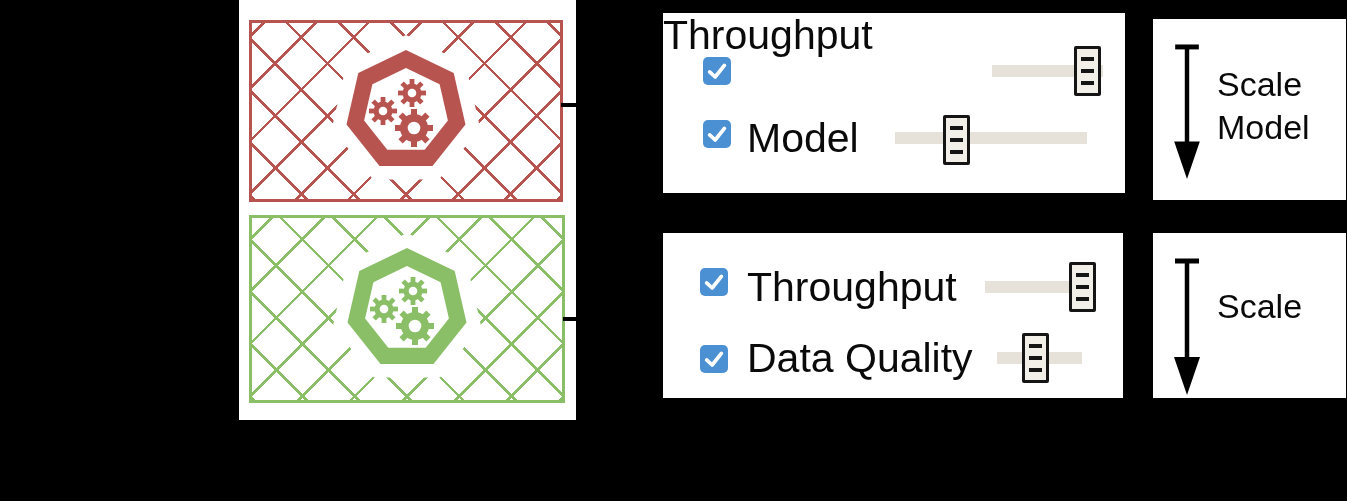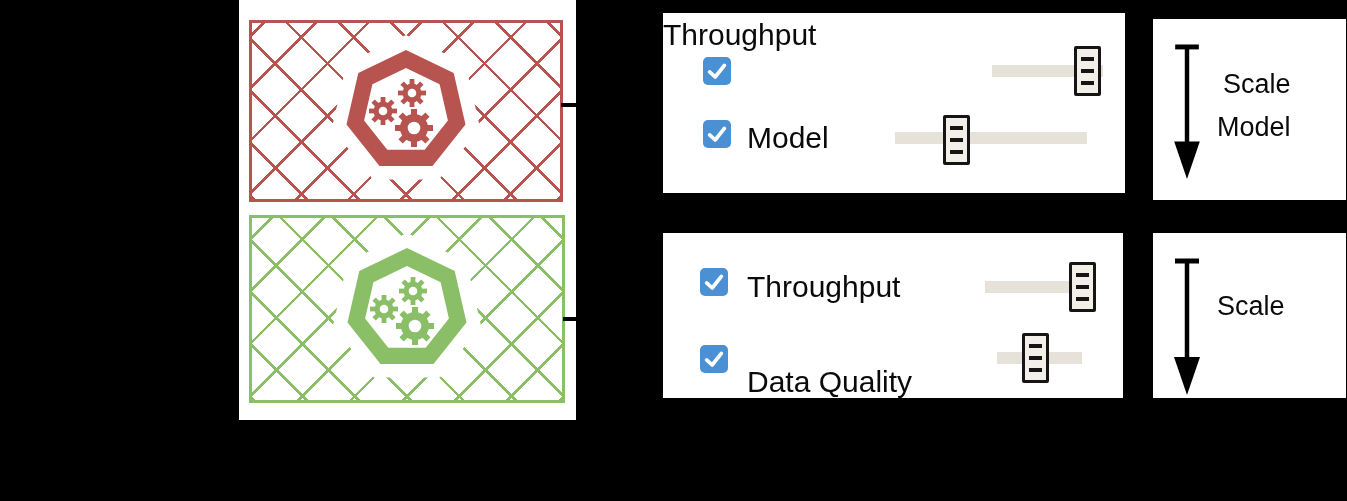--- a/index.html
+++ b/index.html
@@ -20,43 +20,43 @@
       repeating-linear-gradient(-45deg,#8abf68 0,#8abf68 2.6px,transparent 2.6px,transparent 37px);}
   .tick{position:absolute;background:#000;height:4px;}
   #tick-top{left:561px;top:103px;width:16px;}
   #tick-bottom{left:563px;top:317px;width:14px;}
 
   
   #control-upper{left:663px;top:13px;width:462px;height:180px;}
   #control-lower{left:663px;top:233px;width:460px;height:165px;}
   .checkbox{position:absolute;width:28px;height:28px;border-radius:5px;background:#4a90d2;
             display:flex;align-items:center;justify-content:center;}
-  .row-label{position:absolute;font-size:30px;line-height:44px;white-space:nowrap;text-align:right;}
+  .row-label{position:absolute;font-size:41px;line-height:44px;white-space:nowrap;text-align:right;}
   .slider-track{position:absolute;height:12px;background:#e6e1d9;}
   .slider-handle{position:absolute;width:27px;height:50px;background:#f2efe8;border:3px solid #151515;
                  border-radius:2px;display:flex;flex-direction:column;align-items:center;
                  justify-content:space-evenly;box-sizing:border-box;}
   .slider-handle span{display:block;width:13px;height:4px;background:#151515;}
 
   
   #u-cb1{left:40px;top:44px;}
   #u-tr1{left:329px;top:52px;width:111px;} #u-hd1{left:411px;top:33px;}
   #u-cb2{left:40px;top:107px;}  #u-lb2{left:84px;top:103px;}
   #u-tr2{left:232px;top:119px;width:192px;} #u-hd2{left:280px;top:102px;}
   
   #l-cb1{left:37px;top:35px;}   #l-lb1{left:84px;top:32px;}
   #l-tr1{left:322px;top:48px;width:109px;} #l-hd1{left:406px;top:29px;}
-  #l-cb2{left:37px;top:112px;}  #l-lb2{left:84px;top:103px;margin-top:24px;}
+  #l-cb2{left:37px;top:112px;}  #l-lb2{left:84px;top:103px;}
   #l-tr2{left:334px;top:119px;width:85px;} #l-hd2{left:359px;top:100px;}
 
   
   #action-upper{left:1153px;top:19px;width:193px;height:181px;}
   #action-lower{left:1153px;top:233px;width:193px;height:165px;}
   .down-arrow{position:absolute;left:14px;top:24px;}
-  .action-text{position:absolute;left:64px;font-size:27px;line-height:43px;text-align:right;}
+  .action-text{position:absolute;left:64px;font-size:34px;line-height:43px;}
   #action-upper .action-text{top:44px;}
   #action-lower .action-text{top:52px;}
 </style>
 </head>
 <body>
 
 <div id="canvas">
 
   <div class="panel" id="cluster-panel">
     <div class="cluster-box" id="cluster-box-red">

